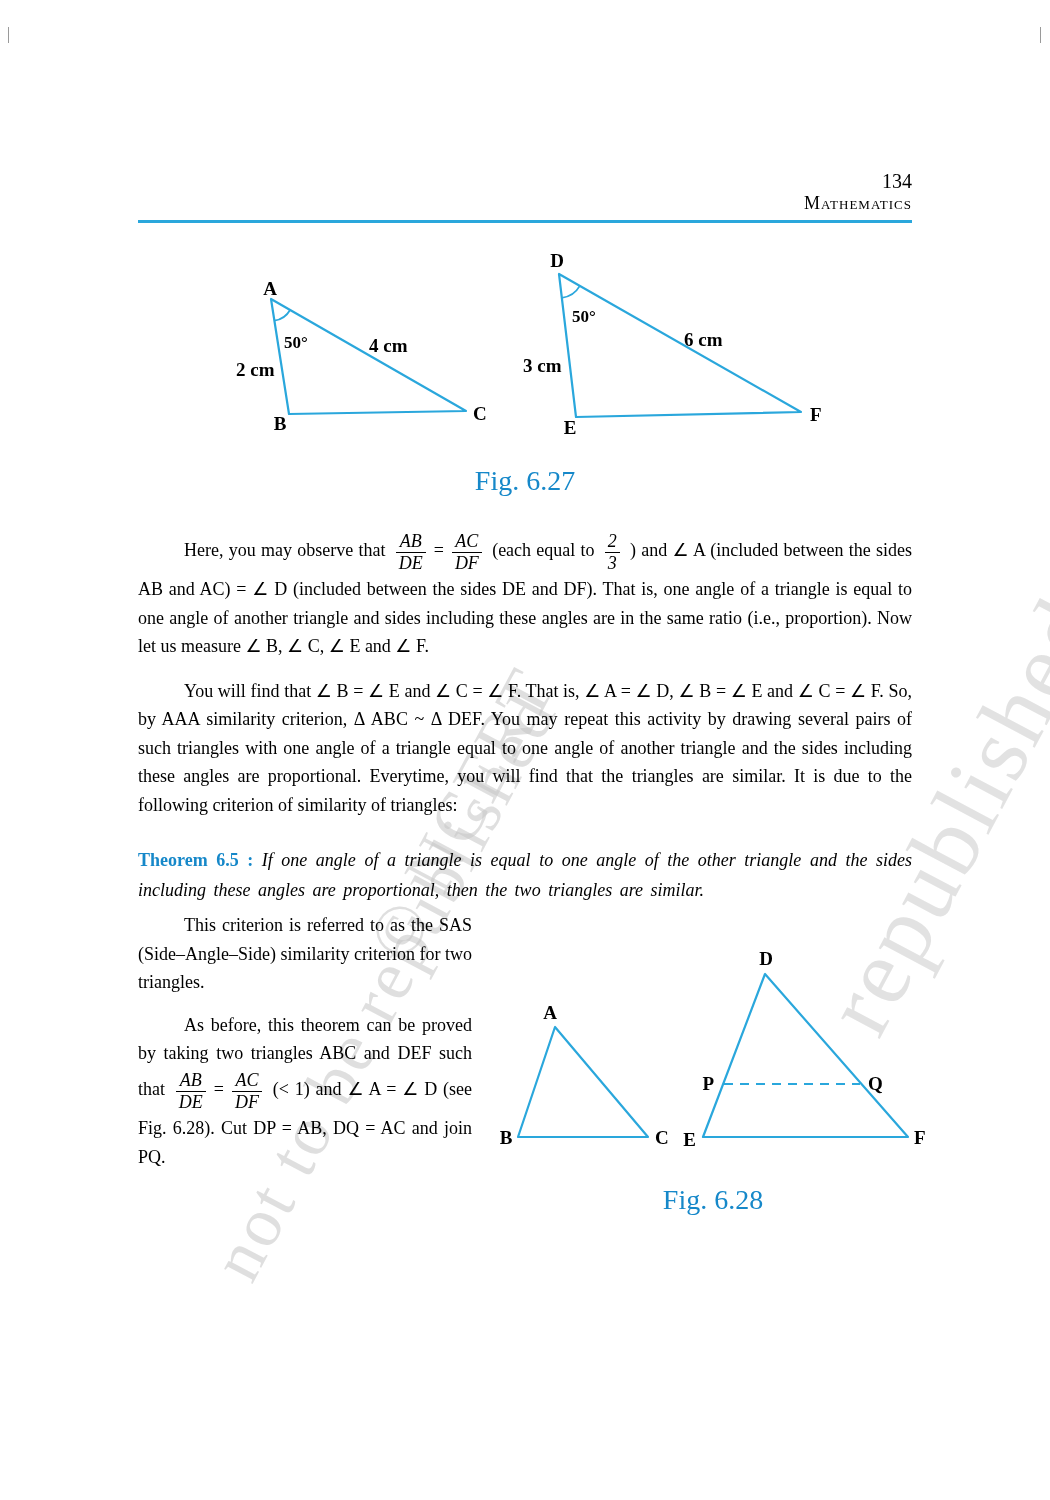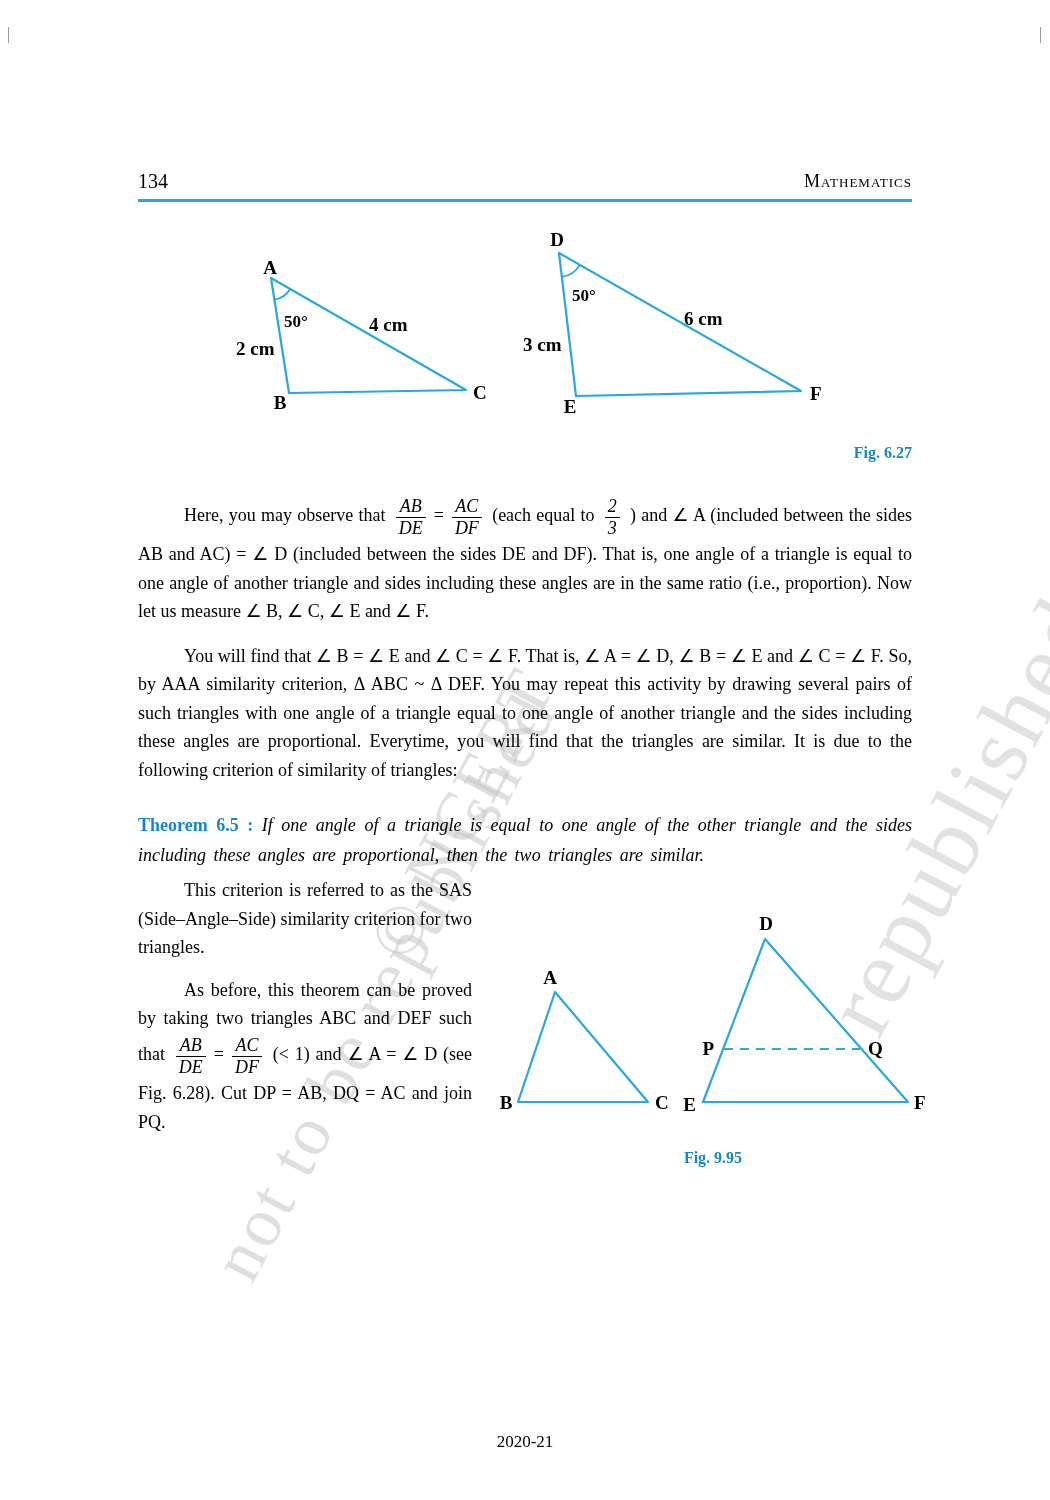--- a/index.html
+++ b/index.html
@@ -27,35 +27,35 @@
     transform-origin:0 0;
     letter-spacing:3px;
   }
   .wm1{left:352px;top:935px;font-size:70px;transform:rotate(-62deg);}
   .wm2{left:196px;top:1256px;font-size:70px;transform:rotate(-62deg);}
   .wm3{left:802px;top:1000px;font-size:95px;transform:rotate(-62deg);opacity:.5;}
 
   .content{position:absolute;left:138px;width:774px;top:170px;z-index:2;}
 
   
-  .hdr{display:flex;justify-content:space-between;align-items:center;}
+  .hdr{display:flex;justify-content:space-between;align-items:flex-end;flex-direction:column;}
   .page-num{font-size:20px;}
   .hdr-title{font-variant:small-caps;font-size:18px;letter-spacing:1px;}
   .hdr-rule{height:3px;background:var(--line,#2aa7dc);margin-top:6px;}
 
   
   .fig627{margin-top:26px;margin-left:88px;}
   svg .tri{fill:none;stroke:var(--line,#2aa7dc);stroke-width:2.2;stroke-linejoin:round;}
   svg .arc{fill:none;stroke:var(--line,#2aa7dc);stroke-width:1.8;}
   svg .dash{fill:none;stroke:var(--line,#2aa7dc);stroke-width:2.2;stroke-dasharray:9 7;}
   svg text{font-family:"Liberation Serif", serif;font-weight:bold;font-size:19px;fill:#000;}
   svg text.small{font-size:17px;}
   .fig-caption{
-    text-align:right;color:var(--accent,#1688c9);
-    font-weight:bold;font-size:16px;margin-top:22px;
+    text-align:center;color:var(--accent,#1688c9);
+    font-weight:normal;font-size:28px;margin-top:22px;
   }
 
   
   .para{
     font-size:18px;line-height:28.5px;text-align:justify;
     margin:0;
   }
   .indent{text-indent:46px;}
   .p1{margin-top:32px;}
   .p2{margin-top:16px;}
@@ -152,21 +152,20 @@
 
             <path class="tri" d="M267 25 L205 188 L410 188 Z"></path>
             <path class="dash" d="M226 135 L362 135"></path>
             <text x="268" y="16" text-anchor="middle">D</text>
             <text x="198" y="197" text-anchor="end">E</text>
             <text x="416" y="195">F</text>
             <text x="216" y="141" text-anchor="end">P</text>
             <text x="370" y="141">Q</text>
           </svg>
         </div>
-        <div class="fig-caption">Fig. 9.95</div>
+        <div class="fig-caption">Fig. 6.28</div>
       </div>
     </div>
 
   </div>
 
-  <div class="footer">2020-21</div>
 
 </div>
 
 </body></html>

